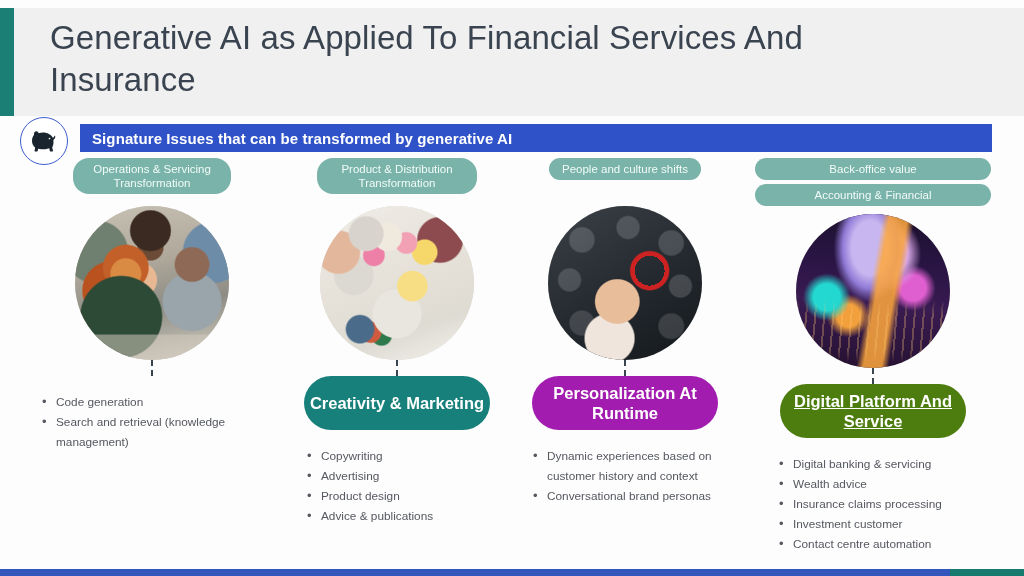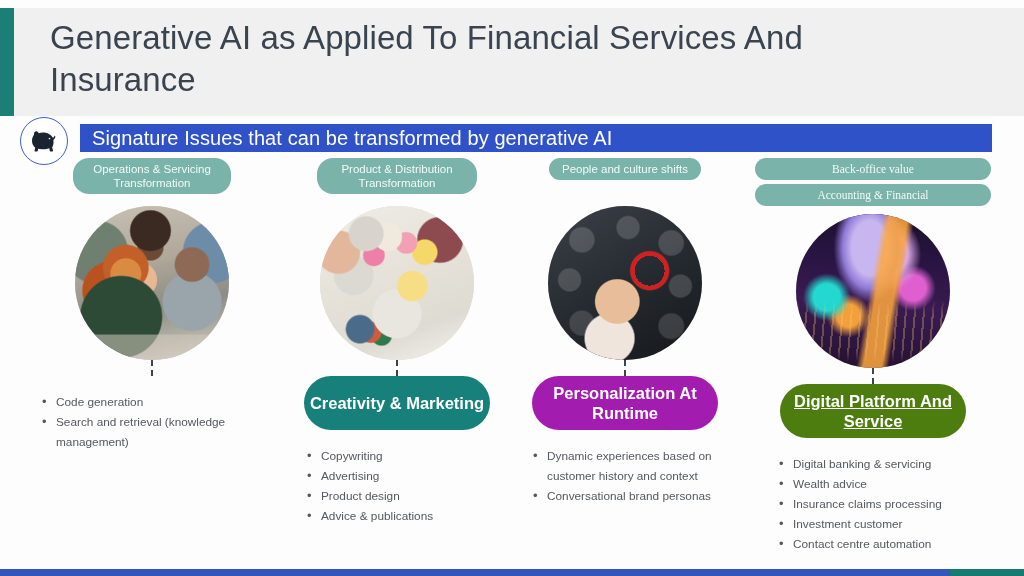--- a/index.html
+++ b/index.html
@@ -58,22 +58,22 @@
   .banner {
     position: absolute;
     left: 80px; top: 124px;
     width: 912px; height: 28px;
     background: #2f52c8;
     display: flex;
     align-items: center;
   }
   .banner-text {
     color: #ffffff;
-    font-size: 20px;
-    font-weight: normal;
+    font-size: 15px;
+    font-weight: bold;
     padding-left: 12px;
     letter-spacing: 0.1px;
   }
 
   
   .col {
     position: absolute;
     top: 158px;
     width: 236px;
   }
@@ -92,21 +92,21 @@
   .pill {
     background: #79b3a9;
     color: #f2fbf9;
     border-radius: 16px;
     font-size: 11.5px;
     line-height: 14px;
     text-align: center;
     padding: 4px 10px;
     box-sizing: border-box;
   }
-  .pill.w-full { width: 236px; font-family: Liberation Serif, serif; }
+  .pill.w-full { width: 236px; }
   .pill.w-auto { display: inline-block; }
 
   
   .photo {
     width: 154px; height: 154px;
     border-radius: 50%;
     margin: 8px auto 0 auto;
     position: relative;
     overflow: hidden;
     background: #ddd;

